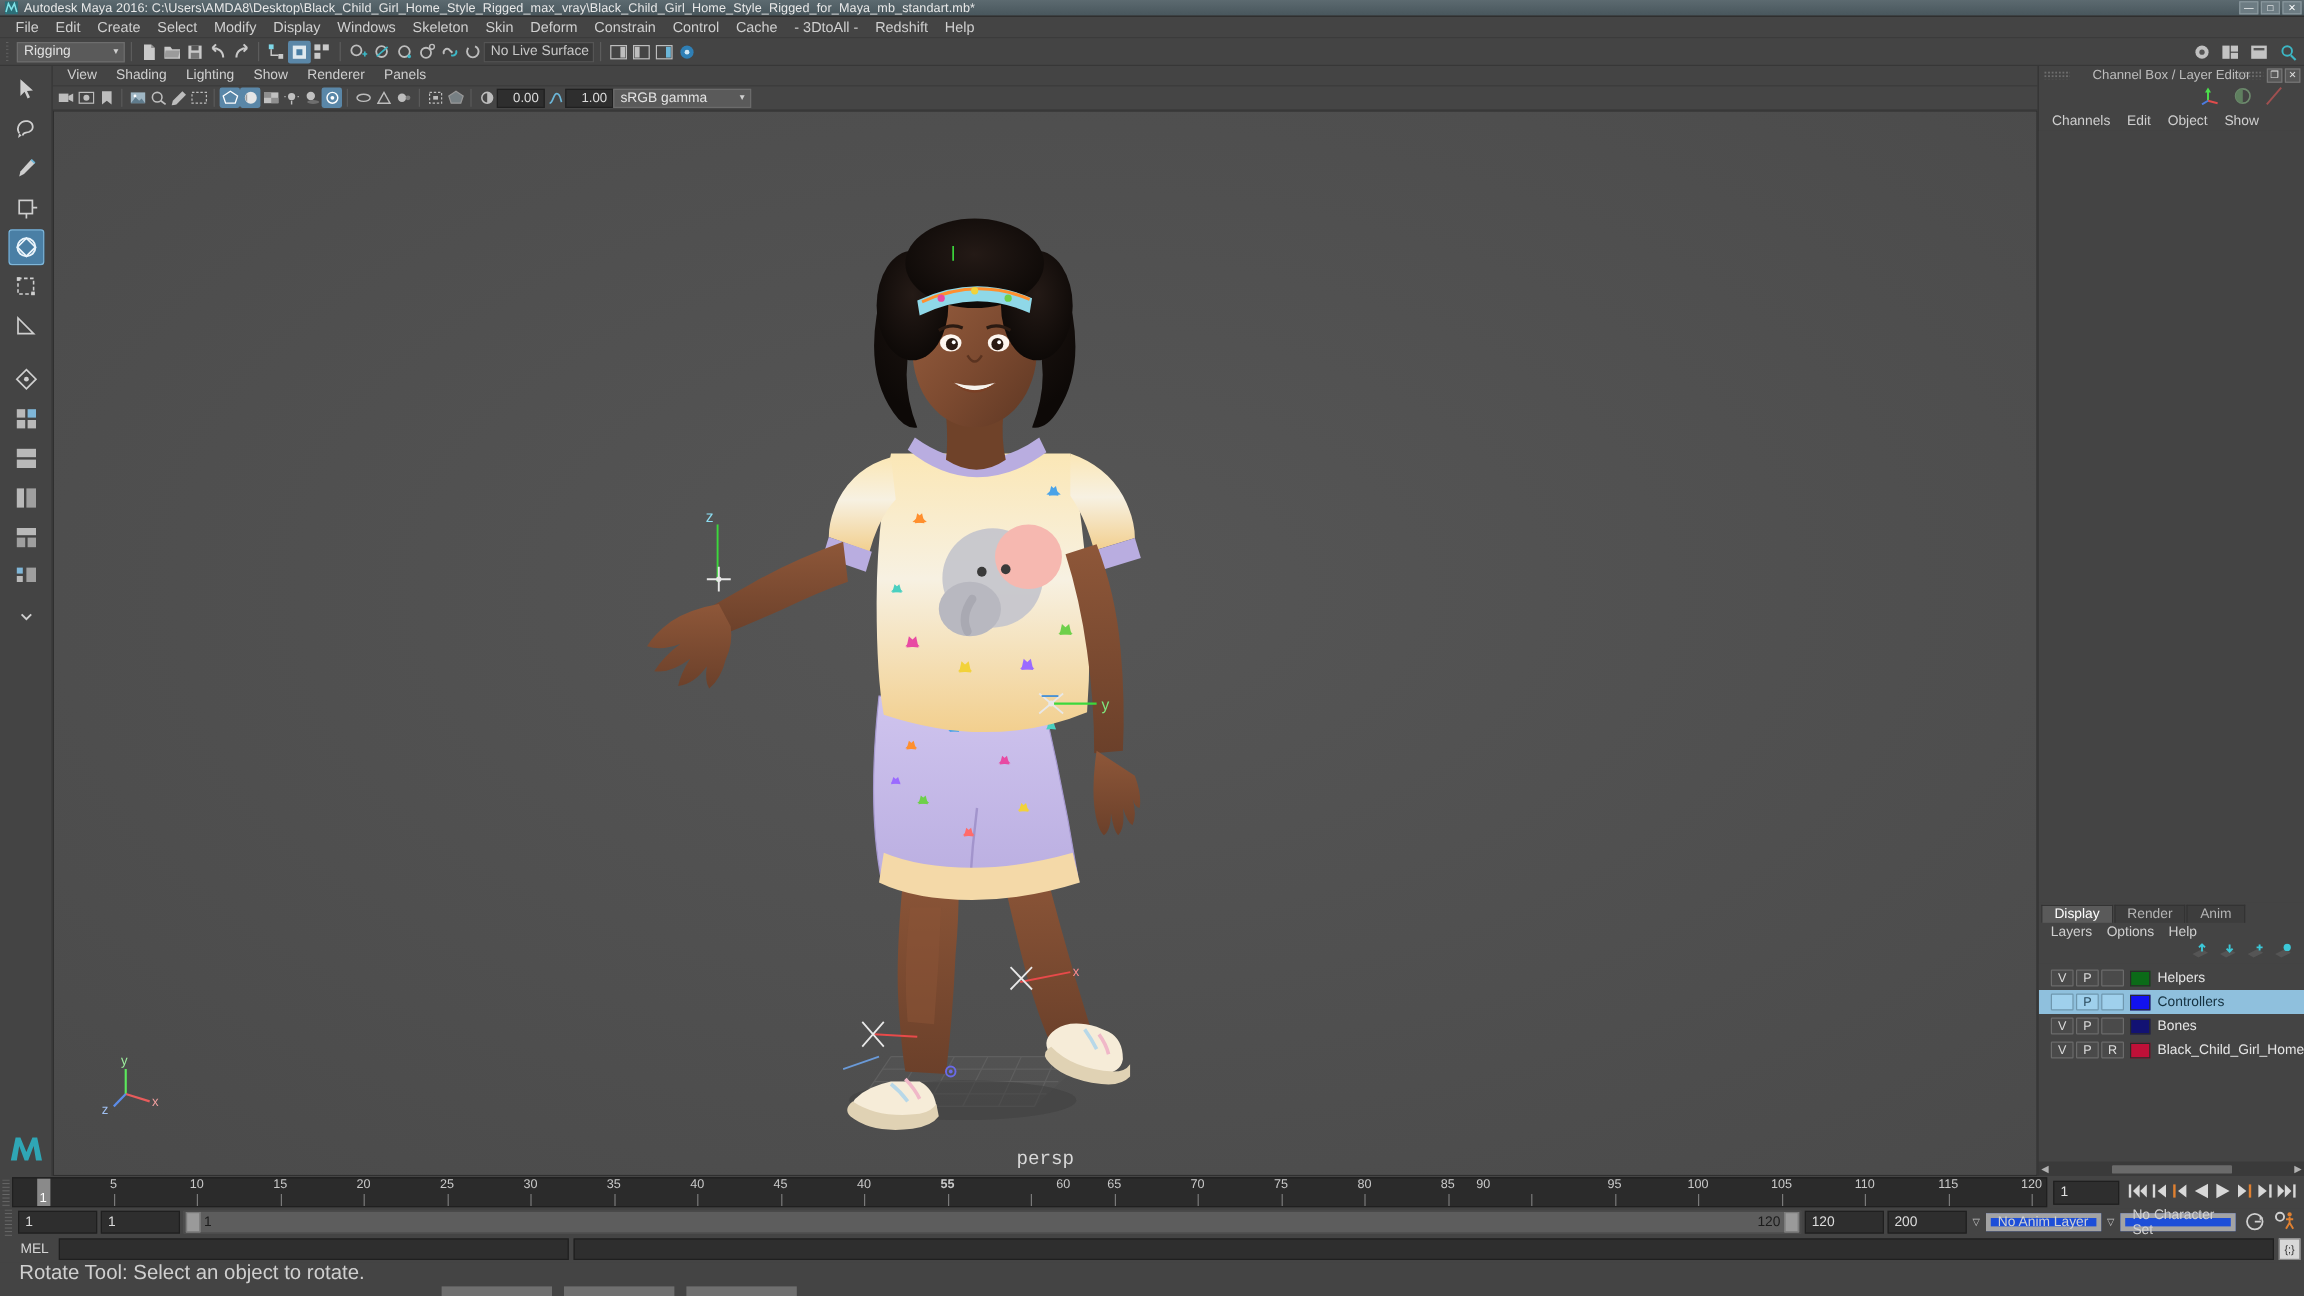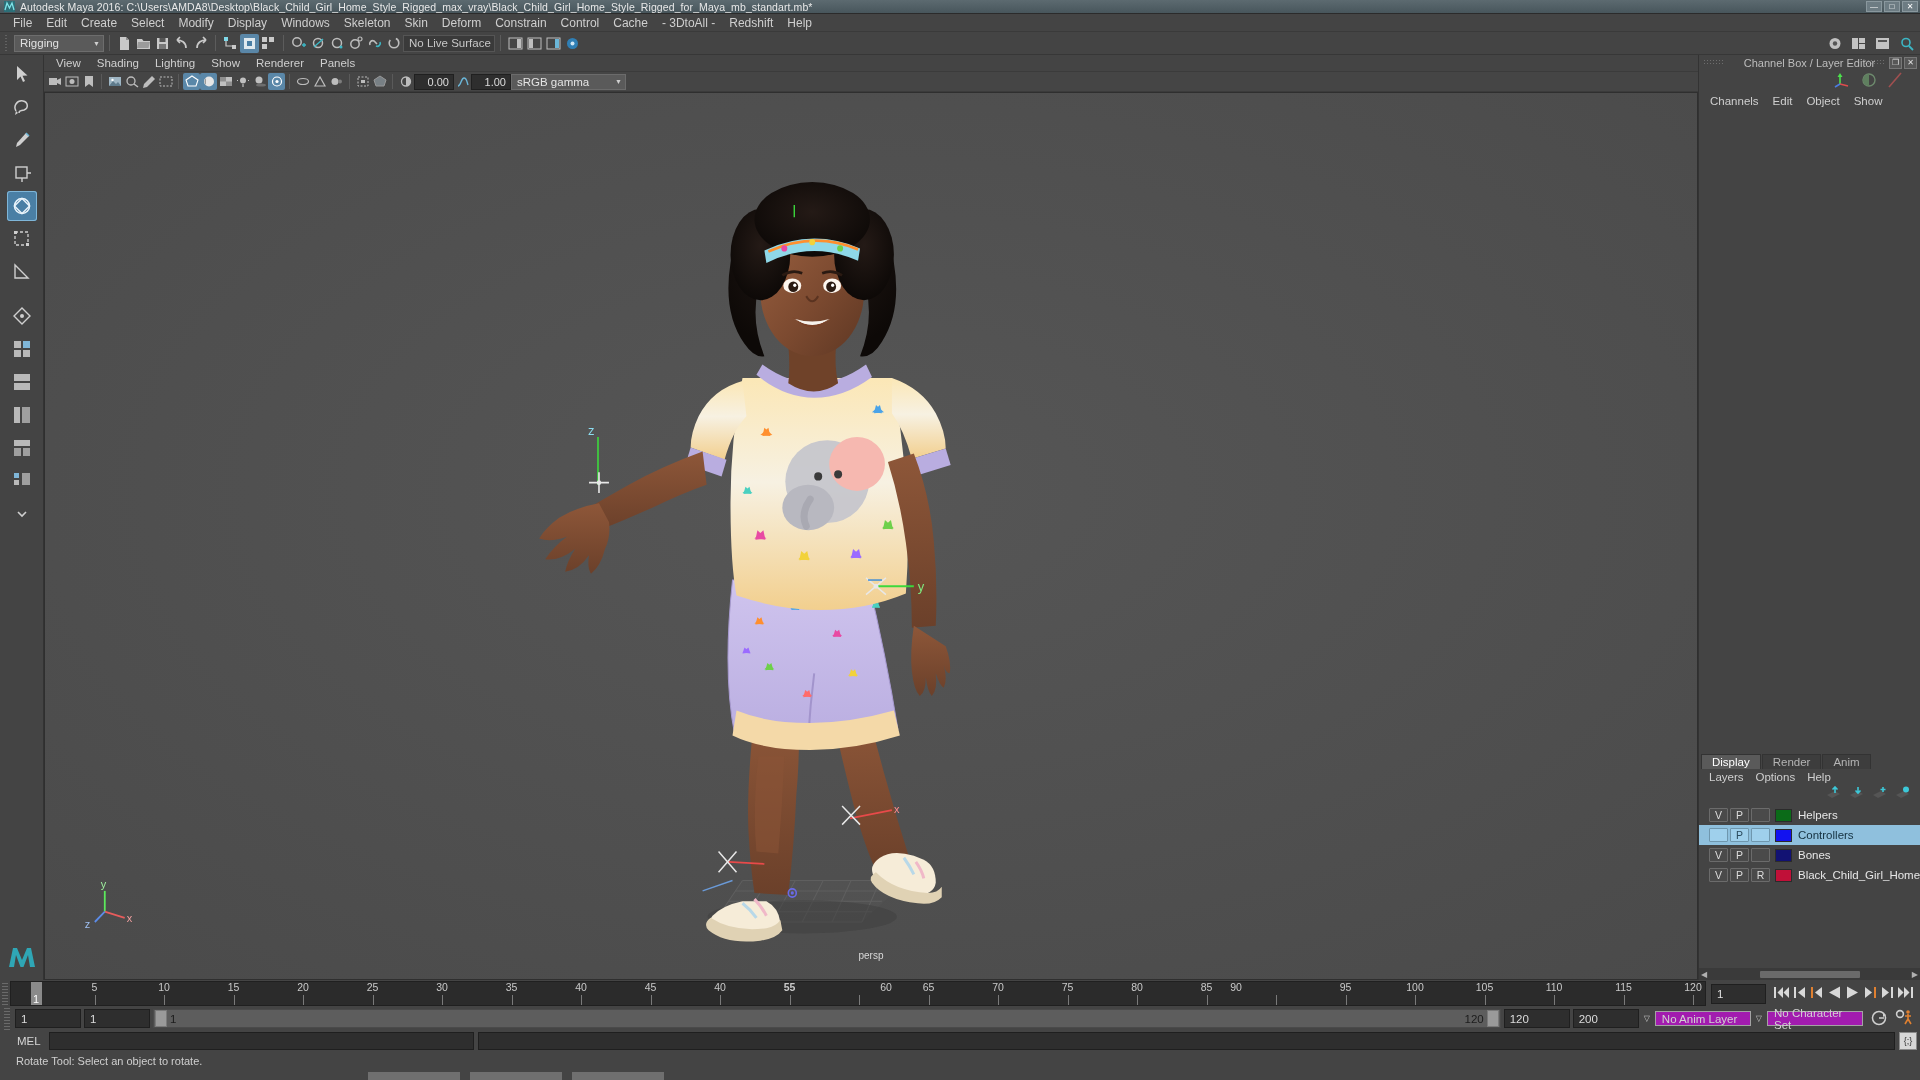--- a/index.html
+++ b/index.html
@@ -75,22 +75,22 @@
   .vsep{width:1px;height:15px;background:#5a5a5a;margin:0 4px;}
   .numfield{width:40px;height:16px;background:#2e2e2e;border:1px solid #202020;
     color:#dcdcdc;font-size:11px;display:flex;align-items:center;justify-content:flex-end;
     padding-right:4px;}
   .gammasel{width:115px;height:16px;background:#5a5a5a;border:1px solid #6b6b6b;
     display:flex;align-items:center;justify-content:space-between;padding:0 3px 0 5px;
     color:#e4e4e4;font-size:11.5px;}
 
   
   .viewport{flex:1;position:relative;background:#4d4d4d;overflow:hidden;border:1px solid #2f2f2f;}
-  .vp-label{position:absolute;left:50%;transform:translateX(-50%);bottom:18px;
-    font-size:10px;color:#d8d8d8;}
+  .vp-label{position:absolute;left:50%;transform:translateX(-50%);bottom:4px;
+    font-size:16px;color:#d8d8d8;font-family:Liberation Mono, monospace;}
 
   
   .rightpanel{width:222px;background:#444444;display:flex;flex-direction:column;
     border-left:1px solid #333;}
   .rp-title{height:15px;display:flex;align-items:center;justify-content:center;
     font-size:11px;color:#bdbdbd;position:relative;}
   .rp-dots{width:22px;height:7px;
     background-image:radial-gradient(#6e6e6e 38%,transparent 40%);
     background-size:3px 3px;}
   .rp-winbtns{position:absolute;right:3px;display:flex;gap:2px;}
@@ -142,35 +142,35 @@
   .ts-playbtns{display:flex;align-items:center;gap:3px;margin-left:7px;padding-right:6px;}
 
   
   .rangebar{height:23px;background:#444;display:flex;align-items:center;gap:3px;padding:0 2px;}
   .rg-field{width:66px;height:19px;background:#2e2e2e;border:1px solid #1f1f1f;
     color:#dcdcdc;font-size:11.5px;display:flex;align-items:center;padding-left:5px;}
   .rg-slider{flex:1;height:19px;background:#5d5d5d;border:1px solid #4a4a4a;
     display:flex;align-items:center;justify-content:space-between;padding:0 1px;position:relative;}
   .rg-handle{width:12px;height:17px;background:#9a9a9a;border:1px solid #7a7a7a;}
   .rg-lbl{font-size:11.5px;color:#1c1c1c;padding:0 3px;}
-  .rg-combo{width:96px;height:15px;background:#a21caf;border:1px solid #a3a3a3;
+  .rg-combo{width:96px;height:15px;background:#1d4ed8;border:4px solid #a3a3a3;
     color:#d2d2d2;font-size:11.5px;display:flex;align-items:center;padding-left:6px;}
   .rg-arrow{font-size:8px;color:#c0c0c0;padding:0 2px;}
 
   
   .melrow{height:22px;background:#444;display:flex;align-items:center;gap:4px;padding:0 3px;}
   .mel-lbl{width:42px;font-size:11.5px;color:#d5d5d5;padding-left:14px;}
   .mel-input{width:425px;height:18px;background:#2e2e2e;border:1px solid #1f1f1f;}
   .mel-out{flex:1;height:18px;background:#2e2e2e;border:1px solid #1f1f1f;}
   .mel-btn{width:18px;height:18px;background:#d8d8d8;border:1px solid #8a8a8a;
     display:flex;align-items:center;justify-content:center;font-size:9px;color:#333;}
 
   
   .statusrow{height:18px;background:#444;display:flex;align-items:center;
-    font-size:11px;color:#cfcfcf;padding-left:16px;}
+    font-size:17px;color:#cfcfcf;padding-left:16px;}
   .taskbarstub{height:10px;background:#444;position:relative;}
   .taskbarstub .blk{position:absolute;top:2px;height:8px;background:#6f6f6f;}
 
   svg{shape-rendering:geometricPrecision;}
 </style>
 </head>
 <body>
 
 <div id="app">
 

